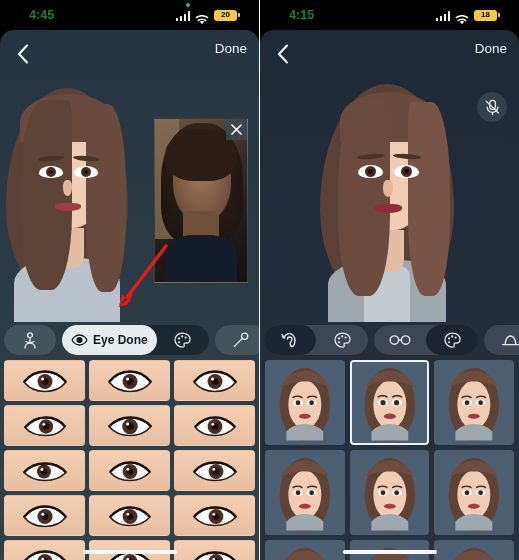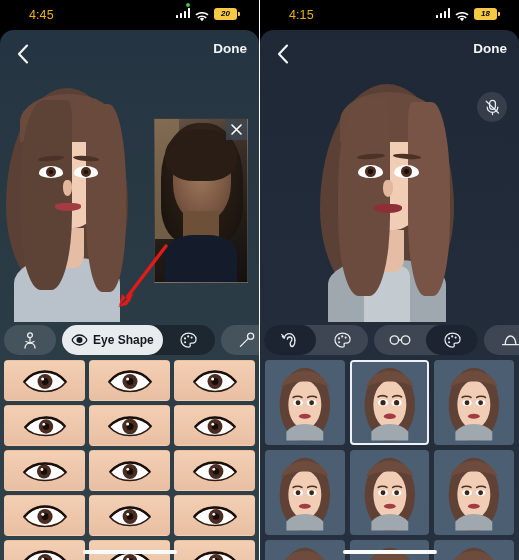--- a/index.html
+++ b/index.html
@@ -7,22 +7,22 @@
   .stage{position:relative;width:519px;height:560px;background:#000;}
 
   
   .panel{position:absolute;top:0;width:259px;height:560px;background:#000;overflow:hidden;}
   .panel.left{left:0;}
   .panel.right{left:260px;}
   .divider{position:absolute;left:259px;top:0;width:1px;height:560px;background:#fdfdfd;z-index:60;}
 
   
   .statusbar{position:absolute;top:0;left:0;width:100%;height:30px;background:#000;z-index:30;}
-  .st-time{position:absolute;left:29px;top:8px;font-size:12.5px;font-weight:normal;color:#eab308;letter-spacing:.1px;}
-  .st-right{position:absolute;right:22px;top:8px;display:flex;align-items:flex-start;gap:5px;height:13px;font-style:italic;}
+  .st-time{position:absolute;left:29px;top:8px;font-size:12.5px;font-weight:bold;color:#15803d;letter-spacing:.1px;}
+  .st-right{position:absolute;right:22px;top:8px;display:flex;align-items:flex-end;gap:5px;height:13px;}
   .greendot{position:absolute;left:186px;top:3px;width:4px;height:4px;border-radius:50%;background:#3ac24a;}
   .bars{display:flex;align-items:flex-end;gap:1.5px;height:10px;}
   .bars i{display:block;width:2.5px;background:#fff;border-radius:.5px;}
   .bars i:nth-child(1){height:3px;}
   .bars i:nth-child(2){height:5px;}
   .bars i:nth-child(3){height:7.5px;}
   .bars i:nth-child(4){height:10px;}
   .wifi{position:relative;width:14px;height:10px;}
   .batt{position:relative;width:23px;height:11.5px;border-radius:3px;background:#f6c945;display:flex;align-items:center;justify-content:center;}
   .batt::after{content:"";position:absolute;right:-2.5px;top:3.6px;width:1.6px;height:4px;background:#f6c945;border-radius:0 1px 1px 0;}
@@ -30,21 +30,21 @@
 
   
   .appbody{position:absolute;top:30px;left:0;width:100%;height:530px;
            background:#223040;border-radius:14px 14px 0 0;overflow:hidden;}
   .appbody.left-bg{background:linear-gradient(180deg,#253442 0%,#2a3a44 40%,#30414a 100%);}
   .appbody.right-bg{background:linear-gradient(180deg,#1f2836 0%,#222c3a 50%,#26303e 100%);}
 
   
   .navbar{position:absolute;top:0;left:0;width:100%;height:48px;z-index:20;}
   .backbtn{position:absolute;left:9px;top:10px;width:28px;height:28px;display:flex;align-items:center;justify-content:center;}
-  .donebtn{position:absolute;right:12px;top:11px;font-size:13.5px;font-weight:bold;color:#f2f3f4;}
+  .donebtn{position:absolute;right:12px;top:11px;font-size:13.5px;font-weight:normal;color:#f2f3f4;}
 
   
   .micbtn{position:absolute;right:12px;top:62px;width:30px;height:30px;border-radius:50%;
           background:rgba(255,255,255,.10);display:flex;align-items:center;justify-content:center;}
 
   
   .avatarwrap{position:absolute;left:0;top:40px;width:100%;height:250px;}
   .av{position:absolute;}
   .av-hair-back{background:#5a4035;border-radius:50% 50% 44% 44%/56% 56% 44% 44%;}
   .av-neck{background:#e4bda4;border-radius:0 0 30% 30%;}
@@ -187,21 +187,21 @@
                 <path d="M4 9.5 8 11l4-1.5" stroke="#e8ecef" stroke-width="1.3" fill="none" stroke-linecap="round"></path>
               </svg>
           </div>
         </div>
         <div class="tgroup dark">
           <div class="tbtn active">
             <svg width="17" height="12" viewBox="0 0 17 12">
                 <path d="M8.5 1C4 1 1.2 5 1.2 6S4 11 8.5 11 15.8 7 15.8 6 13 1 8.5 1Z" stroke="#141a22" stroke-width="1.3" fill="none"></path>
                 <circle cx="8.5" cy="6" r="3" fill="#141a22"></circle>
               </svg>
-            <span class="tlabel">Eye Shape</span>
+            <span class="tlabel">Eye Done</span>
           </div>
           <div class="tbtn">
             <svg width="17" height="16" viewBox="0 0 17 16">
                 <path d="M8.5 1C4.4 1 1 4.1 1 8s3.4 7 7.5 7c1.2 0 1.8-.8 1.8-1.6 0-.5-.3-.9-.3-1.4 0-.5.4-.9 1-.9h1.3C14.5 11.1 16 9.4 16 7.3 16 3.8 12.6 1 8.5 1Z" stroke="#e8ecef" stroke-width="1.25" fill="none"></path>
                 <circle cx="5" cy="6.4" r="1.05" fill="#e8ecef"></circle>
                 <circle cx="8.2" cy="4.4" r="1.05" fill="#e8ecef"></circle>
                 <circle cx="11.6" cy="5.6" r="1.05" fill="#e8ecef"></circle>
                 <circle cx="5.1" cy="10.2" r="1.05" fill="#e8ecef"></circle>
               </svg>
           </div>

